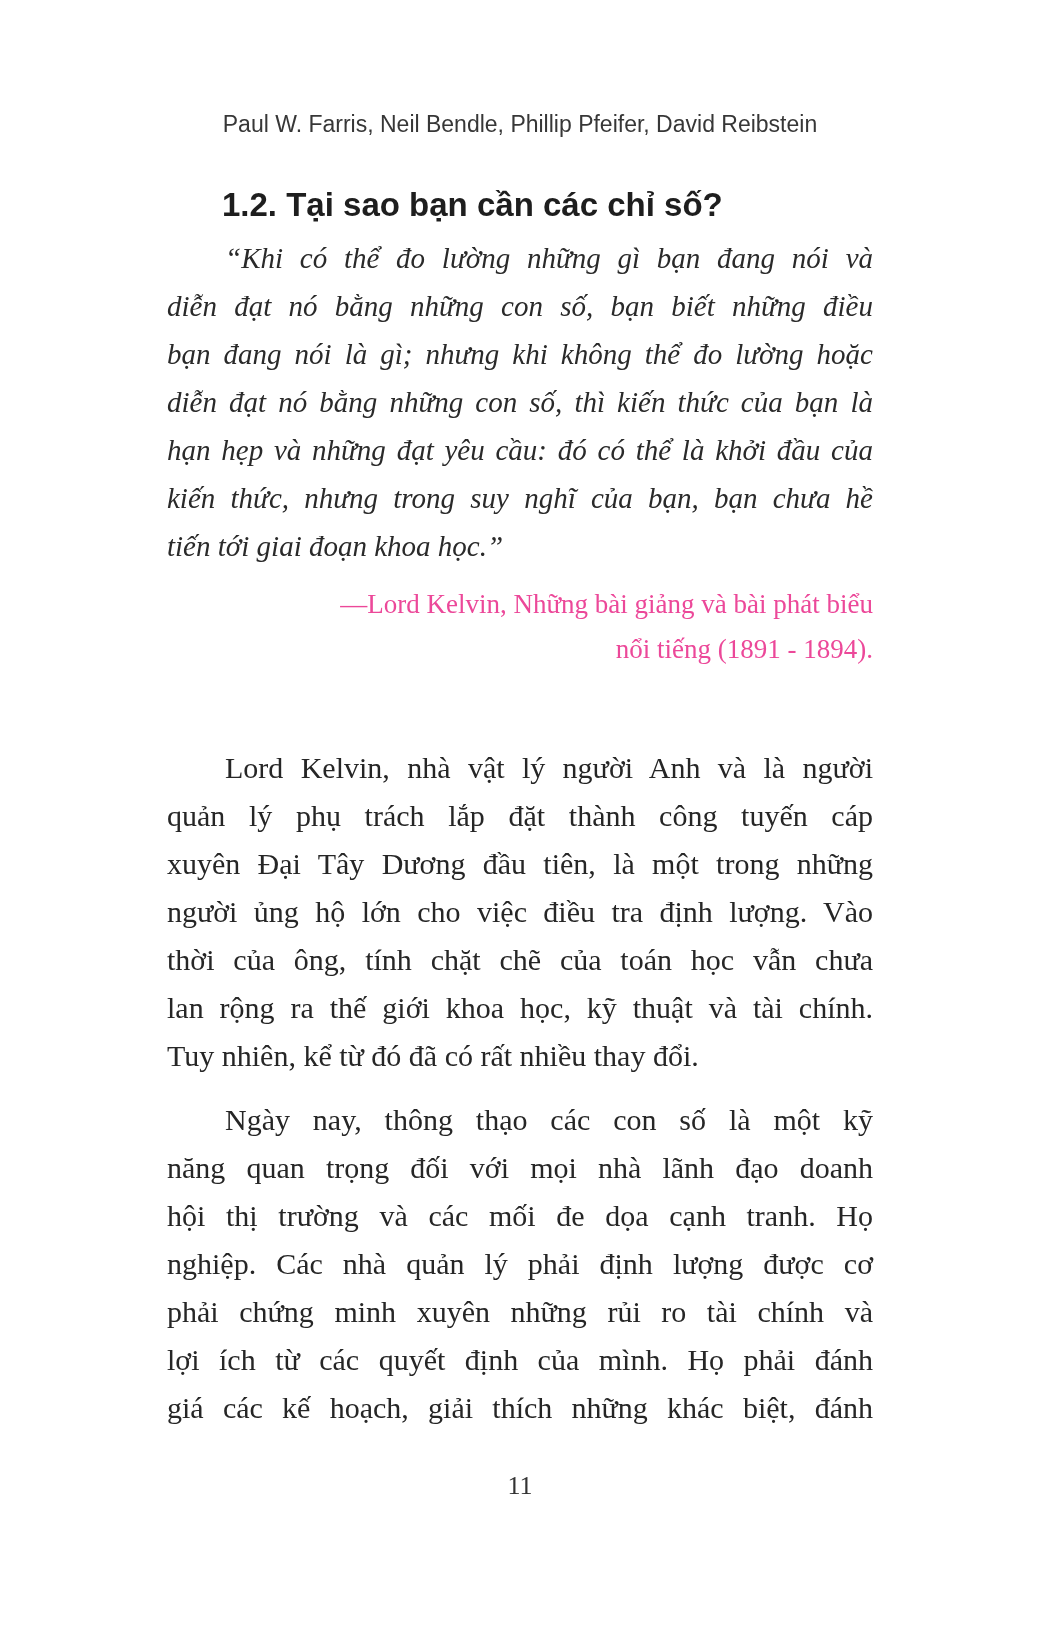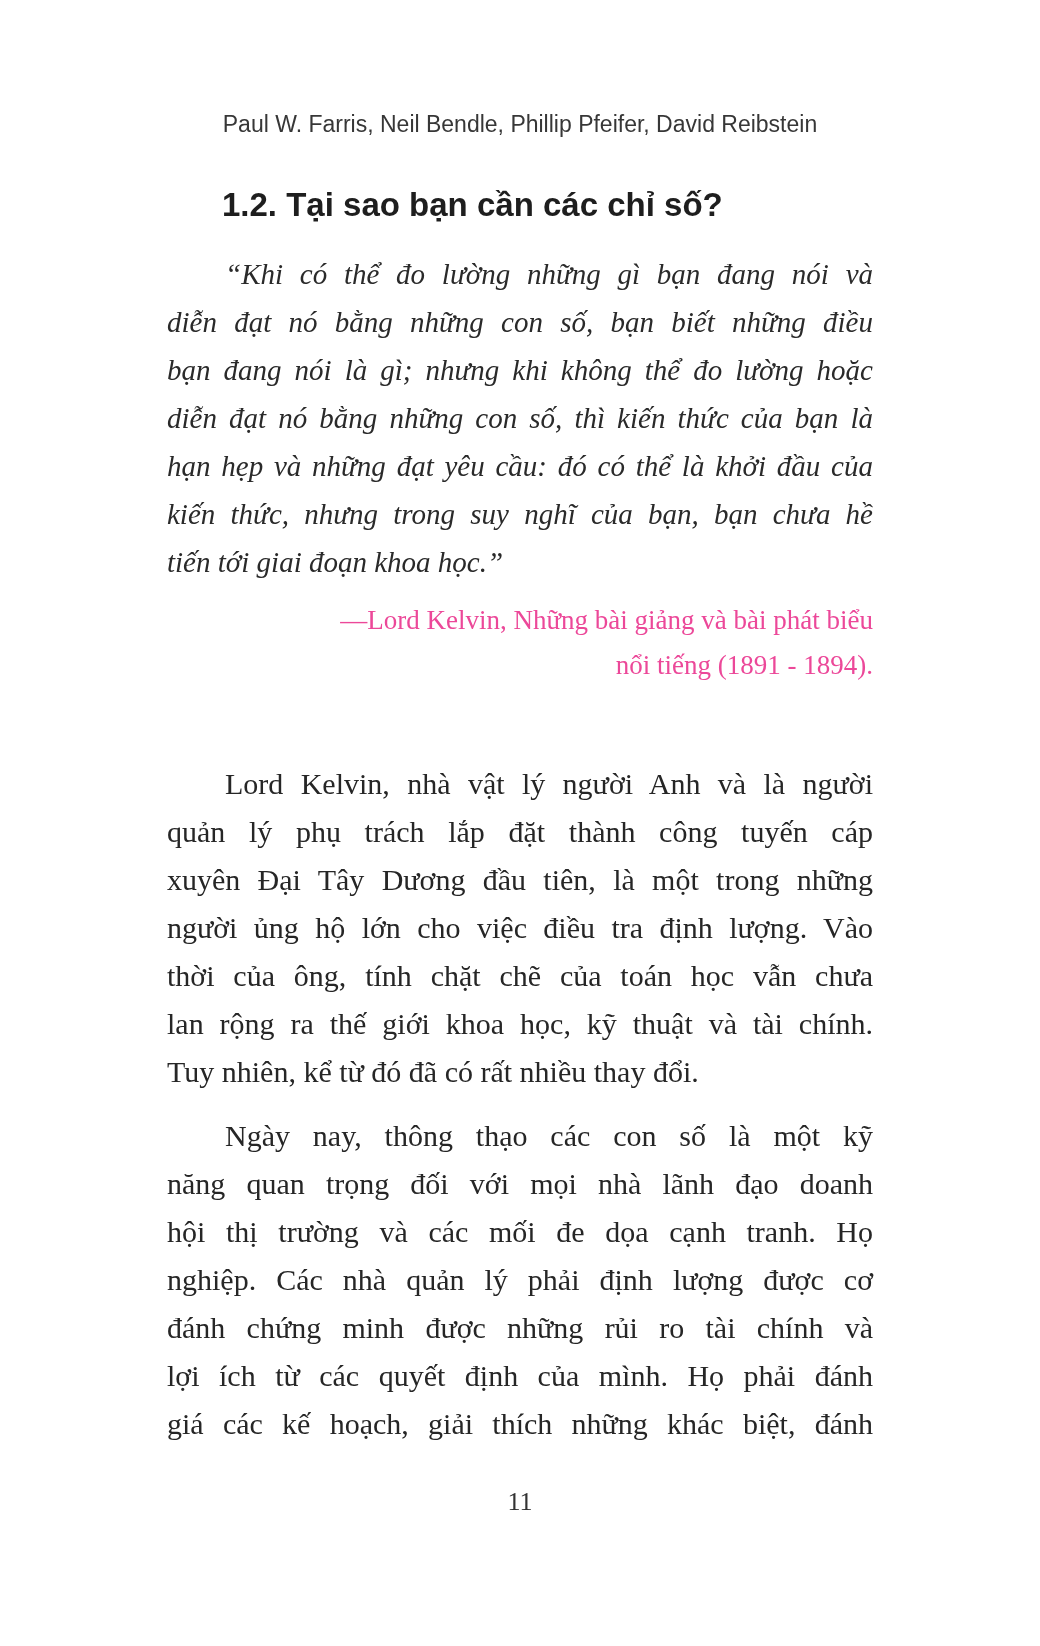--- a/index.html
+++ b/index.html
@@ -30,21 +30,21 @@
     font-weight: 700;
     font-size: 33px;
     line-height: 38px;
     color: #1e1e1e;
   }
   .block {
     margin-left: 167px;
     margin-right: 167px;
   }
   .quote {
-    margin-top: 26px;
+    margin-top: 10px;
     font-style: italic;
     font-size: 29px;
     line-height: 48px;
     color: #2a2a2a;
   }
   .attribution {
     margin-top: 12px;
     font-weight: 400;
     font-size: 27px;
     line-height: 45px;
@@ -114,20 +114,20 @@
       <div class="line">thời của ông, tính chặt chẽ của toán học vẫn chưa</div>
       <div class="line">lan rộng ra thế giới khoa học, kỹ thuật và tài chính.</div>
       <div class="line no-just">Tuy nhiên, kể từ đó đã có rất nhiều thay đổi.</div>
     </div>
 
   <div class="block para-2 indented">
       <div class="line first">Ngày nay, thông thạo các con số là một kỹ</div>
       <div class="line">năng quan trọng đối với mọi nhà lãnh đạo doanh</div>
       <div class="line">hội thị trường và các mối đe dọa cạnh tranh. Họ</div>
       <div class="line">nghiệp. Các nhà quản lý phải định lượng được cơ</div>
-      <div class="line">đánh chứng minh được những rủi ro tài chính và</div>
+      <div class="line">phải chứng minh xuyên những rủi ro tài chính và</div>
       <div class="line">lợi ích từ các quyết định của mình. Họ phải đánh</div>
       <div class="line">giá các kế hoạch, giải thích những khác biệt, đánh</div>
     </div>
 
   <div class="page-number">11</div>
 
 </div>
 
 </body></html>

